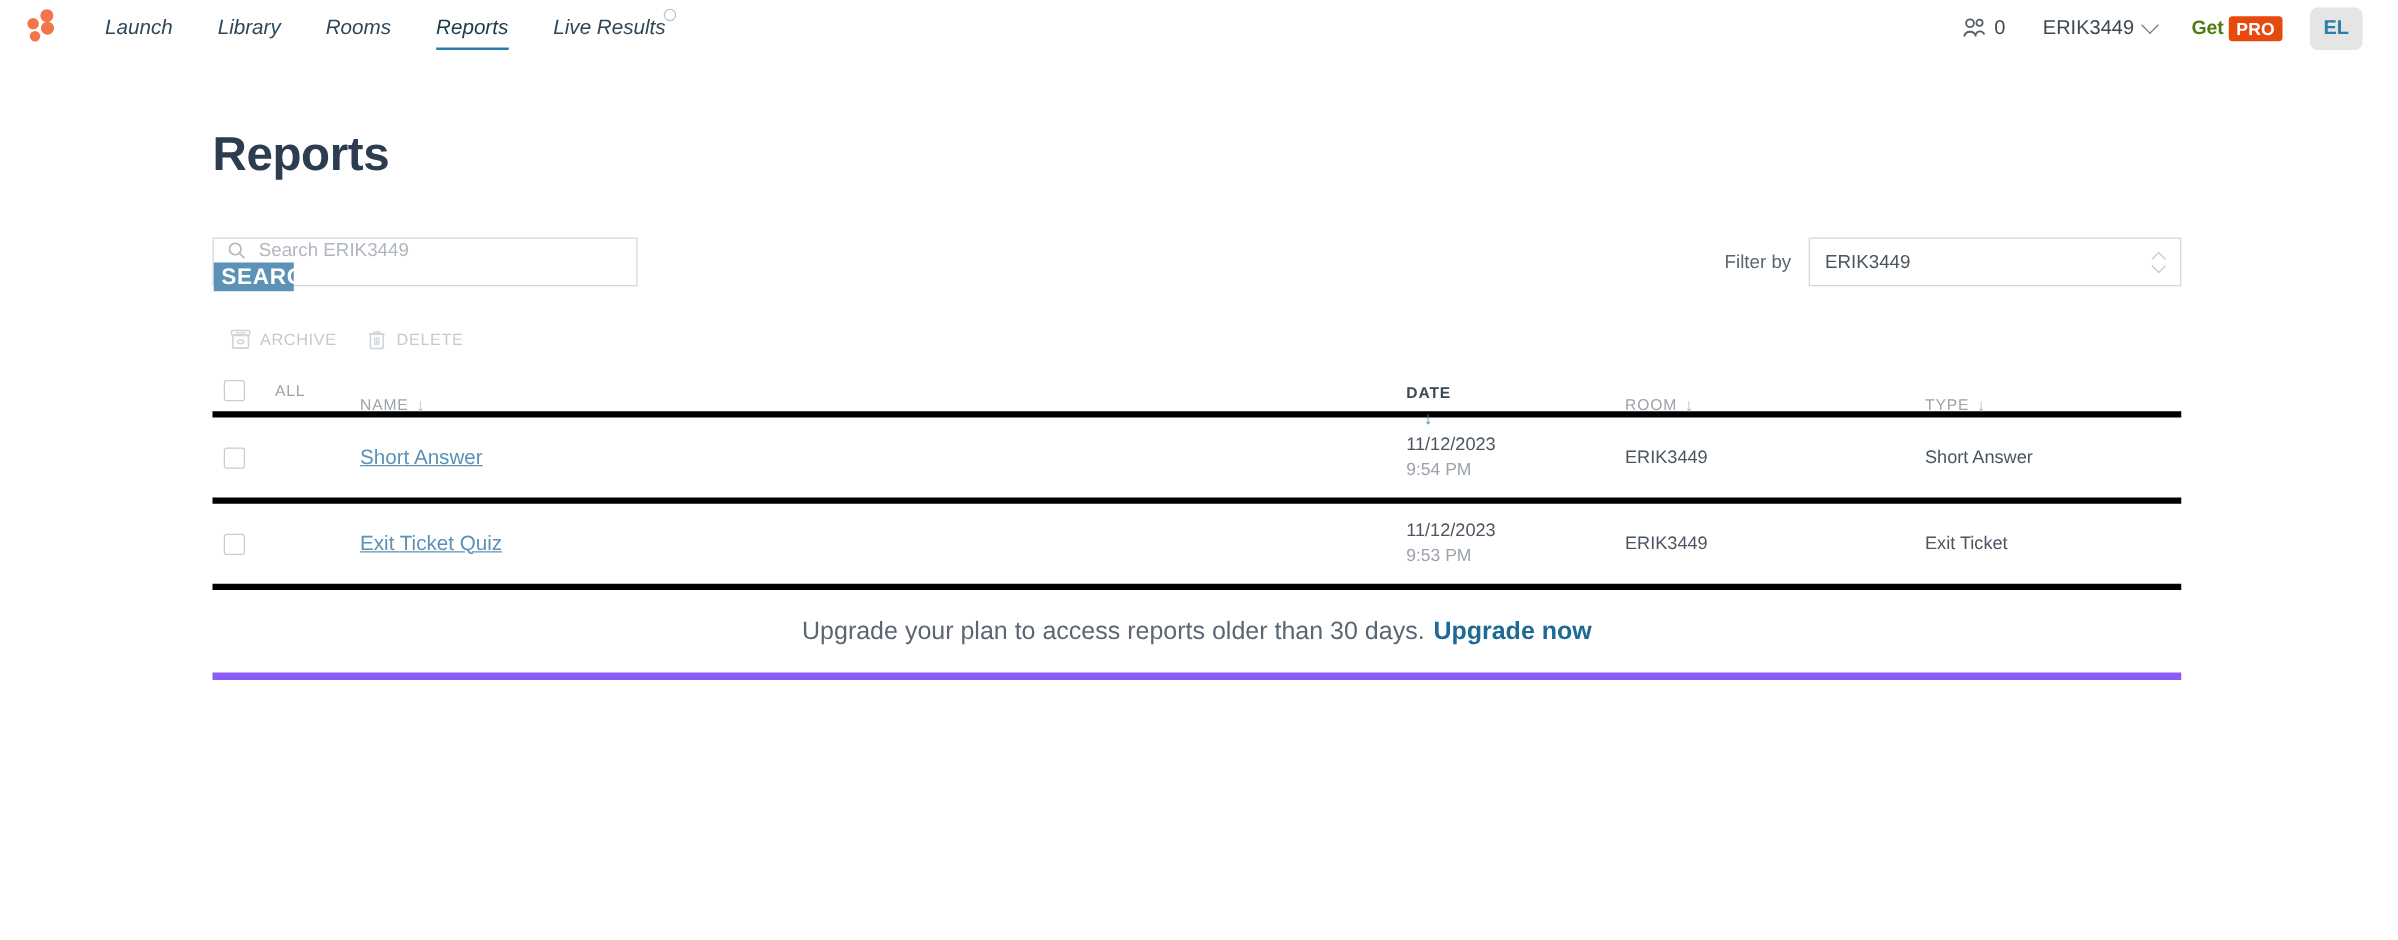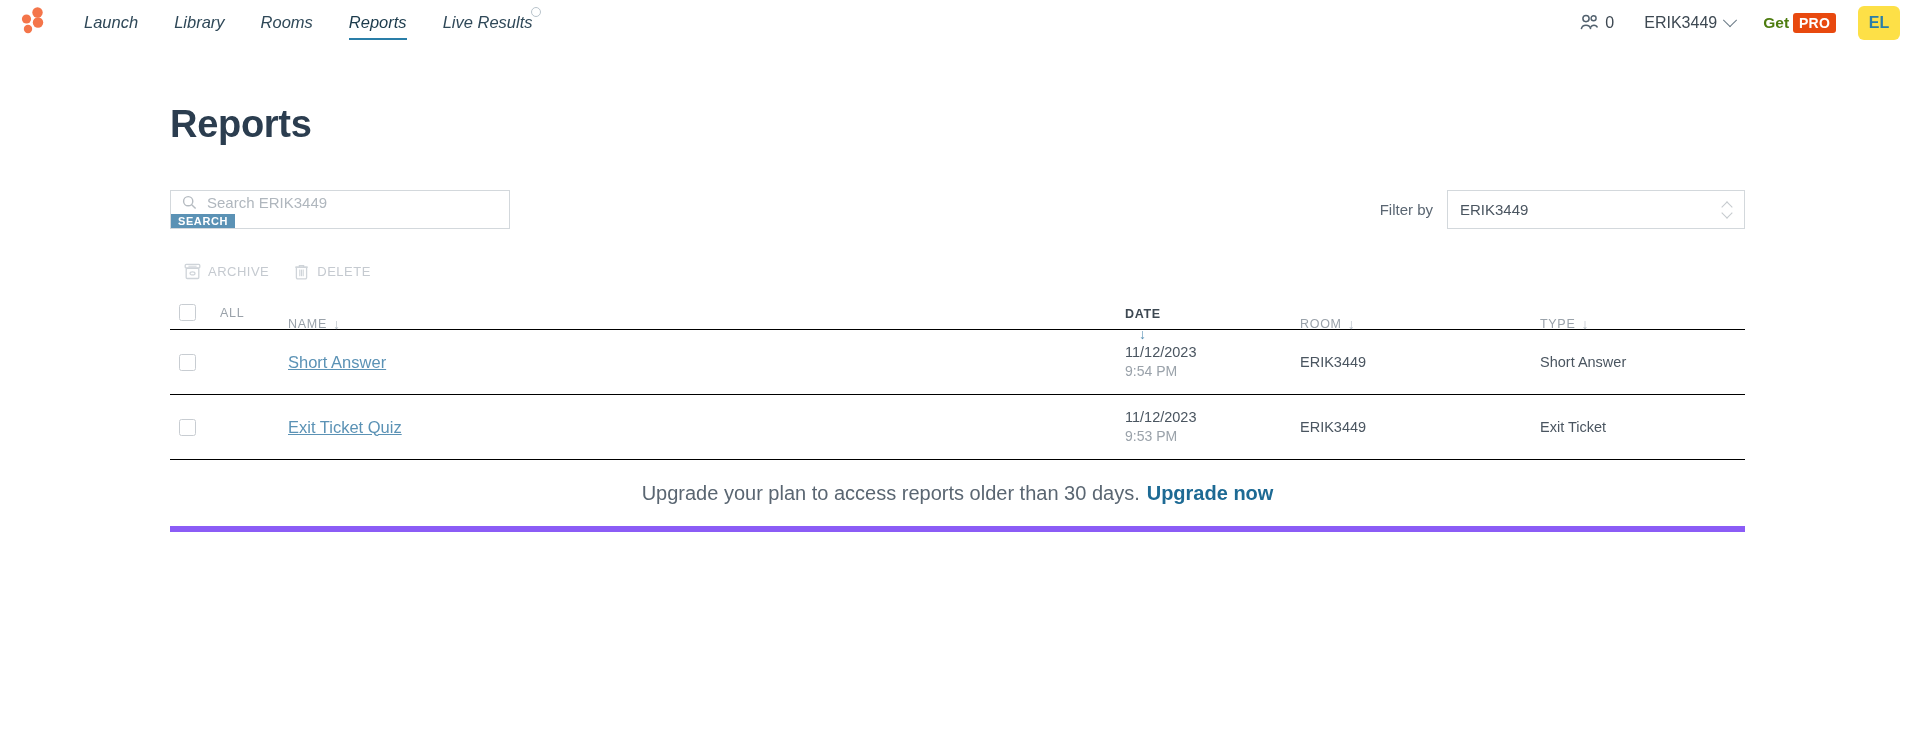--- a/index.html
+++ b/index.html
@@ -127,28 +127,28 @@
     font-size: 14px;
     font-weight: bold;
     padding: 2px 6px;
     border-radius: 3px;
     letter-spacing: .2px;
   }
   .avatar {
     width: 42px;
     height: 34px;
     border-radius: 6px;
-    background: #fde047;
+    background: #e5e5e5;
     color: #2a7ea8;
     font-size: 16px;
     font-weight: bold;
     display: flex;
     align-items: center;
     justify-content: center;
-    margin-right: 18px;
+    margin-right: 28px;
     cursor: pointer;
   }
 
   
   .page {
     padding: 0;
   }
   .page-title {
     margin: 0;
     padding: 58px 0 0 170px;
@@ -197,21 +197,21 @@
     font-family: "Liberation Sans", sans-serif;
     color: #5a6672;
     background: transparent;
   }
   .search-input::placeholder { color: #b0b7be; }
   .search-btn {
     background: #5b92b5;
     color: #ffffff;
     border: none;
     width: 64px;
-    font-size: 11px;
+    font-size: 18px;
     font-weight: bold;
     letter-spacing: .6px;
     cursor: pointer;
     font-family: "Liberation Sans", sans-serif;
   }
 
   .filter-group {
     position: absolute;
     right: 0;
     display: flex;
@@ -276,21 +276,21 @@
   }
 
   
   .table {
     margin-top: 16px;
     width: 100%;
   }
   .t-row {
     display: flex;
     align-items: center;
-    border-bottom: 1px solid #000000;
+    border-bottom: 5px solid #000000;
   }
   .t-head {
     height: 33px;
     font-size: 12.5px;
     letter-spacing: .7px;
     color: #9aa2aa;
   }
   .t-body-row { height: 64px; }
 
   .c-check  { width: 50px;  padding-left: 9px; box-sizing: border-box;}

